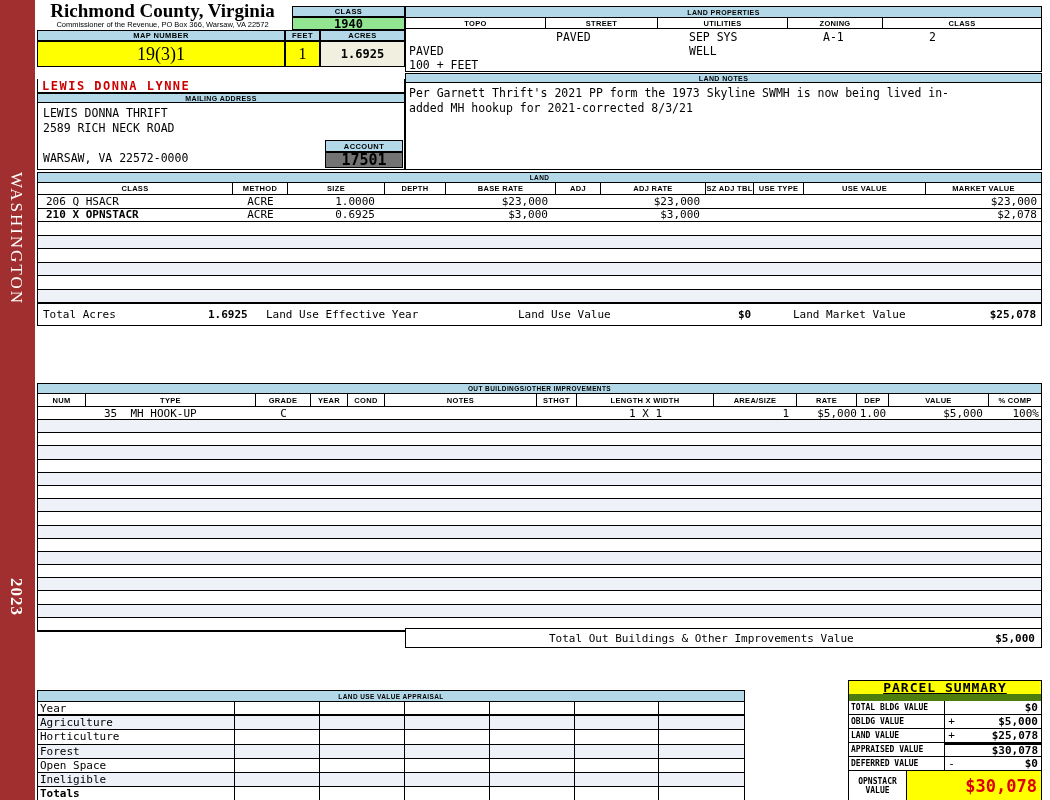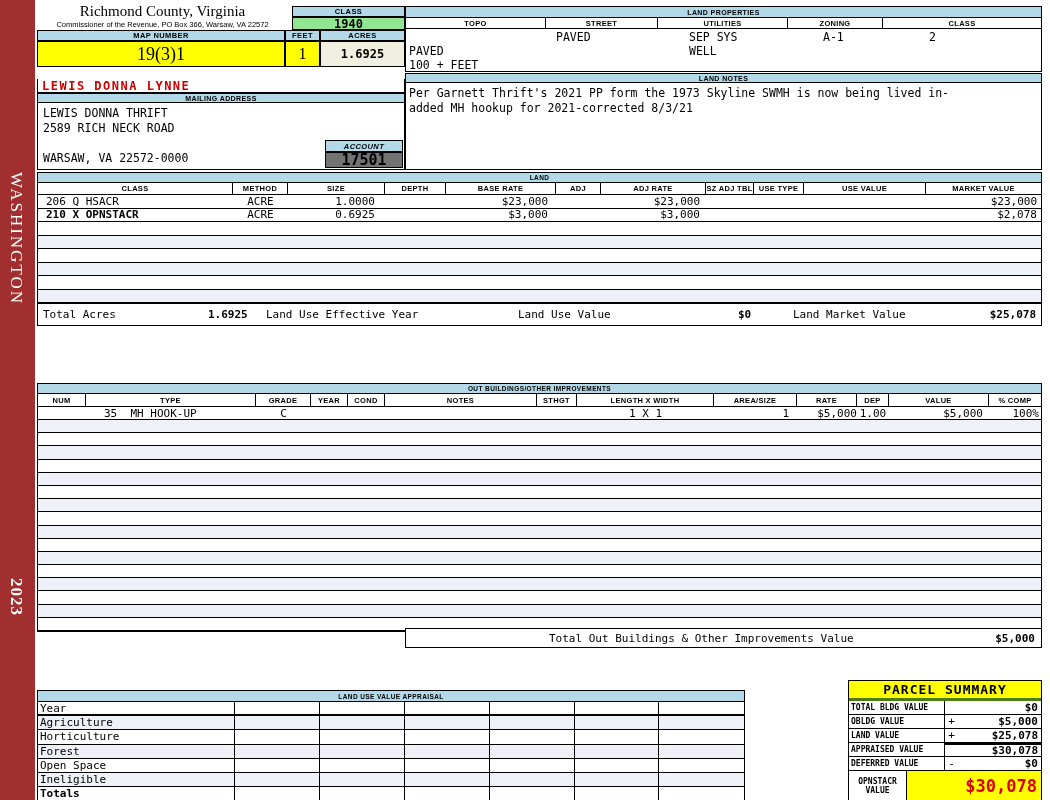--- a/index.html
+++ b/index.html
@@ -29,21 +29,21 @@
 <body>
 
 <div class="page">
 
   <div class="sidebar">
     <div class="vtext" style="left:6px;top:172px;font-size:17px;letter-spacing:2px;">WASHINGTON</div>
     <div class="vtext" style="left:6px;top:578px;font-size:17px;font-weight:bold;letter-spacing:1px;">2023</div>
   </div>
 
   <div class="abs" style="left:40px;top:1px;width:245px;height:29px;text-align:center;">
-    <div class="serif" style="font-size:15px;font-weight:normal;line-height:20px;">Richmond County, Virginia</div>
+    <div class="serif" style="font-size:19px;font-weight:bold;line-height:20px;">Richmond County, Virginia</div>
     <div style="font-size:7.5px;line-height:8px;">Commissioner of the Revenue, PO Box 366, Warsaw, VA 22572</div>
   </div>
 
   <div class="abs hdrbar" style="left:292px;top:6px;width:113px;height:11px;">CLASS</div>
   <div class="abs mono" style="left:292px;top:17px;width:113px;height:13px;background:#92e692;border:1px solid #000;font-weight:bold;font-size:12px;display:flex;align-items:center;justify-content:center;">1940</div>
 
   <div class="abs hdrbar" style="left:37px;top:30px;width:248px;height:11px;">MAP NUMBER</div>
   <div class="abs serif" style="left:37px;top:41px;width:248px;height:26px;background:#ffff00;border:1px solid #000;font-size:18px;display:flex;align-items:center;justify-content:center;">19(3)1</div>
   <div class="abs hdrbar" style="left:285px;top:30px;width:35px;height:11px;">FEET</div>
   <div class="abs serif" style="left:285px;top:41px;width:35px;height:26px;background:#ffff00;border:1px solid #000;font-size:16px;display:flex;align-items:center;justify-content:center;">1</div>
@@ -70,21 +70,21 @@
     </div>
   </div>
 
   <div class="abs mono" style="left:37px;top:79px;width:368px;height:14px;border:1px solid #000;border-top:none;background:#fff;color:#cc0000;font-weight:bold;font-size:12px;letter-spacing:1.5px;display:flex;align-items:center;padding-left:4px;">LEWIS DONNA LYNNE</div>
   <div class="abs hdrbar" style="left:37px;top:93px;width:368px;height:10px;font-size:7px;">MAILING ADDRESS</div>
   <div class="abs" style="left:37px;top:103px;width:368px;height:67px;border:1px solid #000;border-top:none;background:#fff;">
     <div class="mono abs" style="left:5px;top:3px;font-size:11.5px;">LEWIS DONNA THRIFT</div>
     <div class="mono abs" style="left:5px;top:18px;font-size:11.5px;">2589 RICH NECK ROAD</div>
     <div class="mono abs" style="left:5px;top:48px;font-size:11.5px;">WARSAW, VA 22572-0000</div>
   </div>
-  <div class="abs hdrbar" style="left:325px;top:140px;width:78px;height:12px;font-style:italic;">ACCOUNT</div>
+  <div class="abs hdrbar" style="left:325px;top:140px;width:78px;height:12px;">ACCOUNT</div>
   <div class="abs mono" style="left:325px;top:152px;width:78px;height:16px;border:1px solid #000;background:#737373;font-weight:bold;font-size:15px;display:flex;align-items:center;justify-content:center;">17501</div>
 
   <div class="abs hdrbar" style="left:405px;top:73px;width:637px;height:10px;font-size:7px;">LAND NOTES</div>
   <div class="abs" style="left:405px;top:83px;width:637px;height:87px;border:1px solid #000;border-top:none;background:#fff;">
     <div class="mono" style="font-size:11.5px;margin:3px 0 0 3px;line-height:15px;">Per Garnett Thrift's 2021 PP form the 1973 Skyline SWMH is now being lived in-</div>
     <div class="mono" style="font-size:11.5px;margin:0 0 0 3px;line-height:15px;">added MH hookup for 2021-corrected 8/3/21</div>
   </div>
 
   <div class="abs tblbox" style="left:37px;top:172px;width:1005px;background:#fff;">
     <div class="hdrbar" style="height:9px;font-size:6.5px;border:none;border-bottom:1px solid #000;">LAND</div>
@@ -259,21 +259,21 @@
           <div style="width: 85px; border-right: 1px solid rgb(0, 0, 0); box-sizing: border-box;"></div>
           <div style="width: 85px; border-right: 1px solid rgb(0, 0, 0); box-sizing: border-box;"></div>
           <div style="width: 85px; border-right: 1px solid rgb(0, 0, 0); box-sizing: border-box;"></div>
           <div style="width: 85px; border-right: 1px solid rgb(0, 0, 0); box-sizing: border-box;"></div>
           <div style="width: 85px; border-right: none; box-sizing: border-box;"></div>
         </div>
       </div>
   </div>
 
   <div class="abs tblbox" style="left:848px;top:680px;width:194px;background:#fff;">
-    <div class="mono" style="height:20px;background:#ffff00;border-bottom:3px solid #4d7c0f;font-weight:bold;font-size:13px;display:flex;align-items:center;justify-content:center;letter-spacing:1px;box-sizing:border-box;">PARCEL SUMMARY</div>
+    <div class="mono" style="height:20px;background:#ffff00;border-bottom:7px solid #4d7c0f;font-weight:bold;font-size:13px;display:flex;align-items:center;justify-content:center;letter-spacing:1px;box-sizing:border-box;text-decoration:underline;">PARCEL SUMMARY</div>
     <div class="ps-row" style="height:14px;">
       <div class="ps-label">TOTAL BLDG VALUE</div>
       <div class="ps-op"></div>
       <div class="ps-val">$0</div>
     </div>
     <div class="ps-row" style="height:14px;">
       <div class="ps-label">OBLDG VALUE</div>
       <div class="ps-op">+</div>
       <div class="ps-val">$5,000</div>
     </div>

